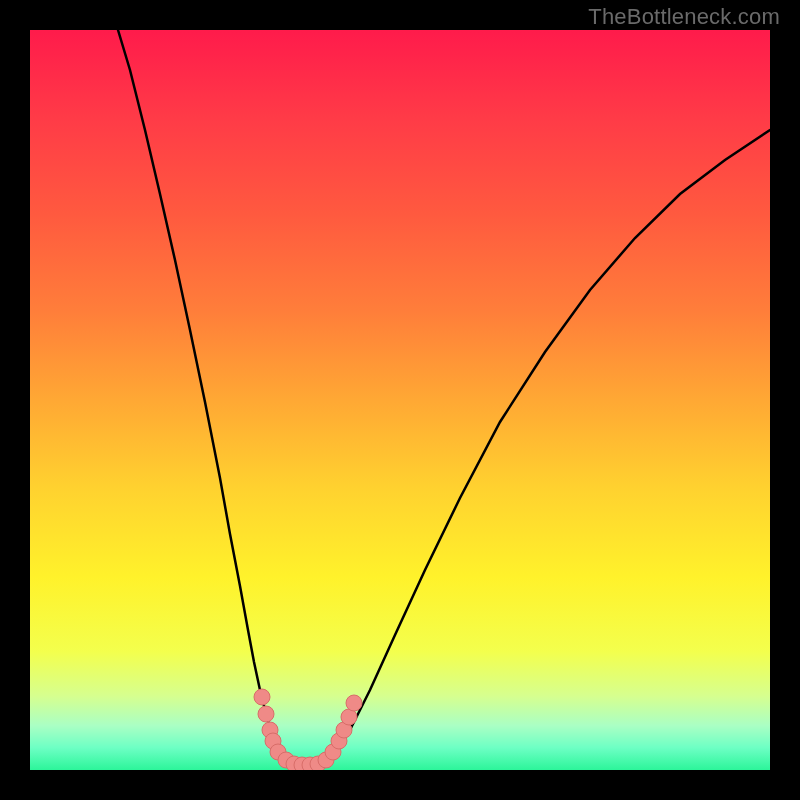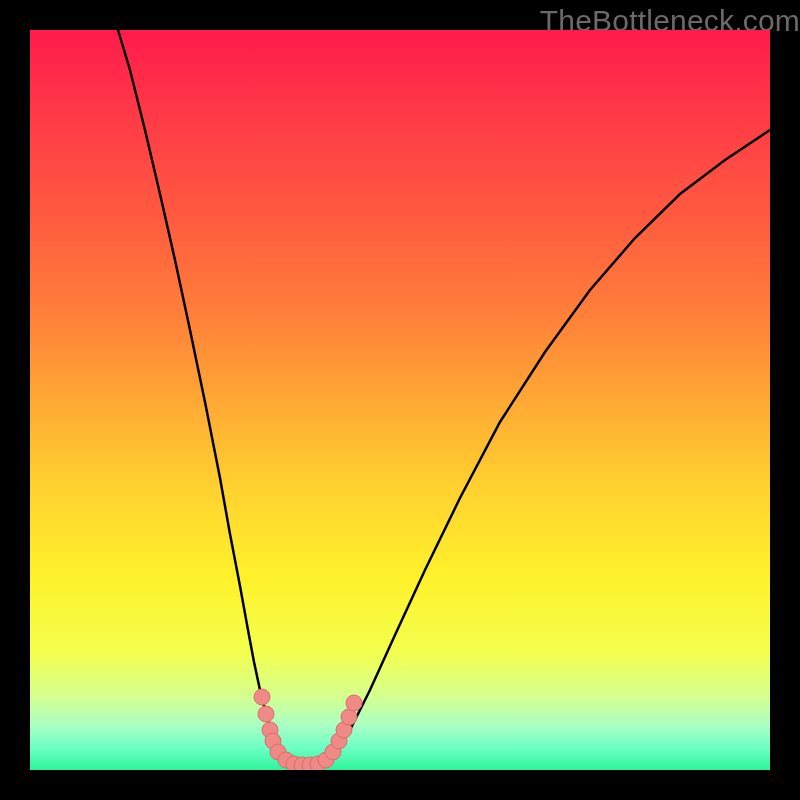--- a/index.html
+++ b/index.html
@@ -15,23 +15,23 @@
     position: absolute;
     left: 0;
     top: 0;
     width: 800px;
     height: 800px;
     background: #000;
   }
   .watermark {
     position: absolute;
     top: 4px;
-    right: 0;
+    right: 20px;
     color: #6a6a6a;
-    font-size: 30px;
+    font-size: 22px;
     font-weight: 500;
     letter-spacing: 0.2px;
   }
   .plot {
     position: absolute;
     left: 30px;
     top: 30px;
     width: 740px;
     height: 740px;
   }

